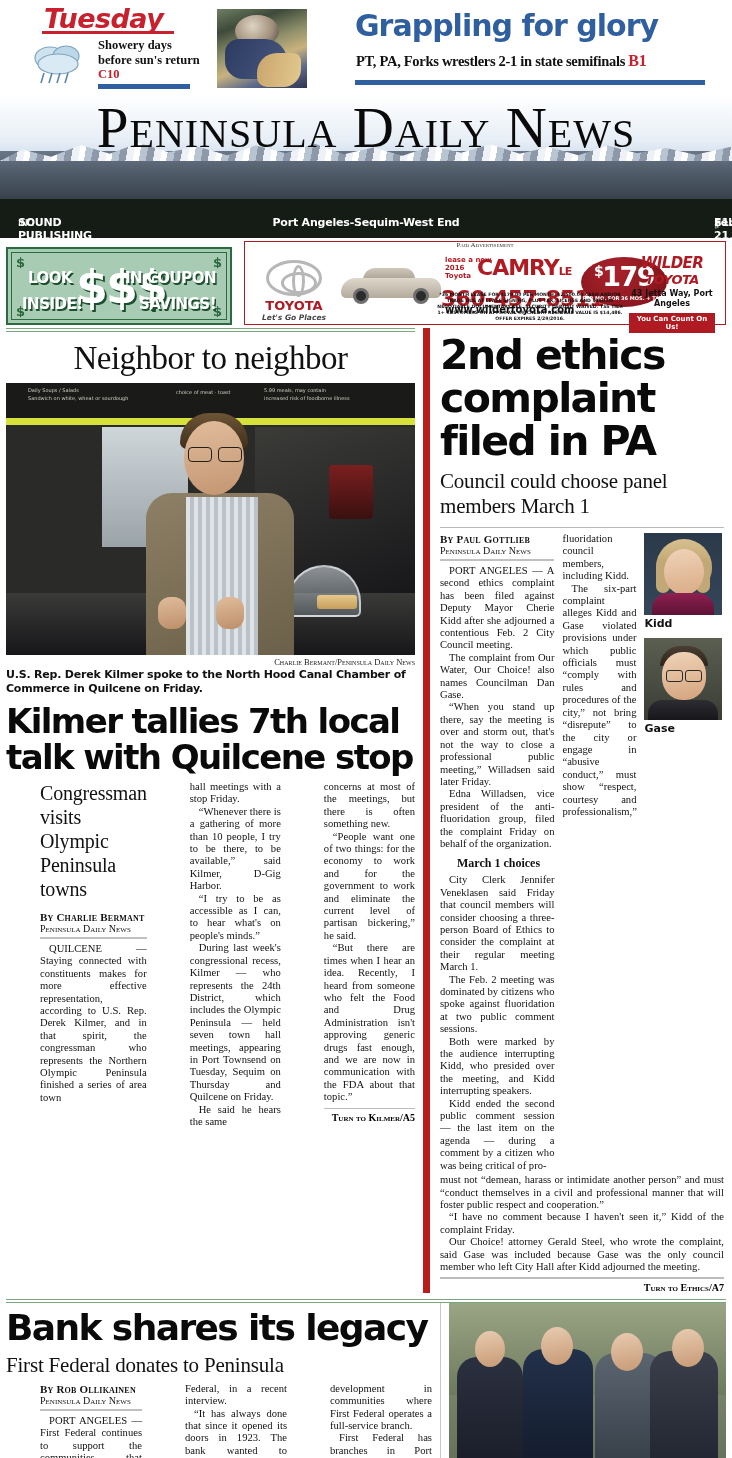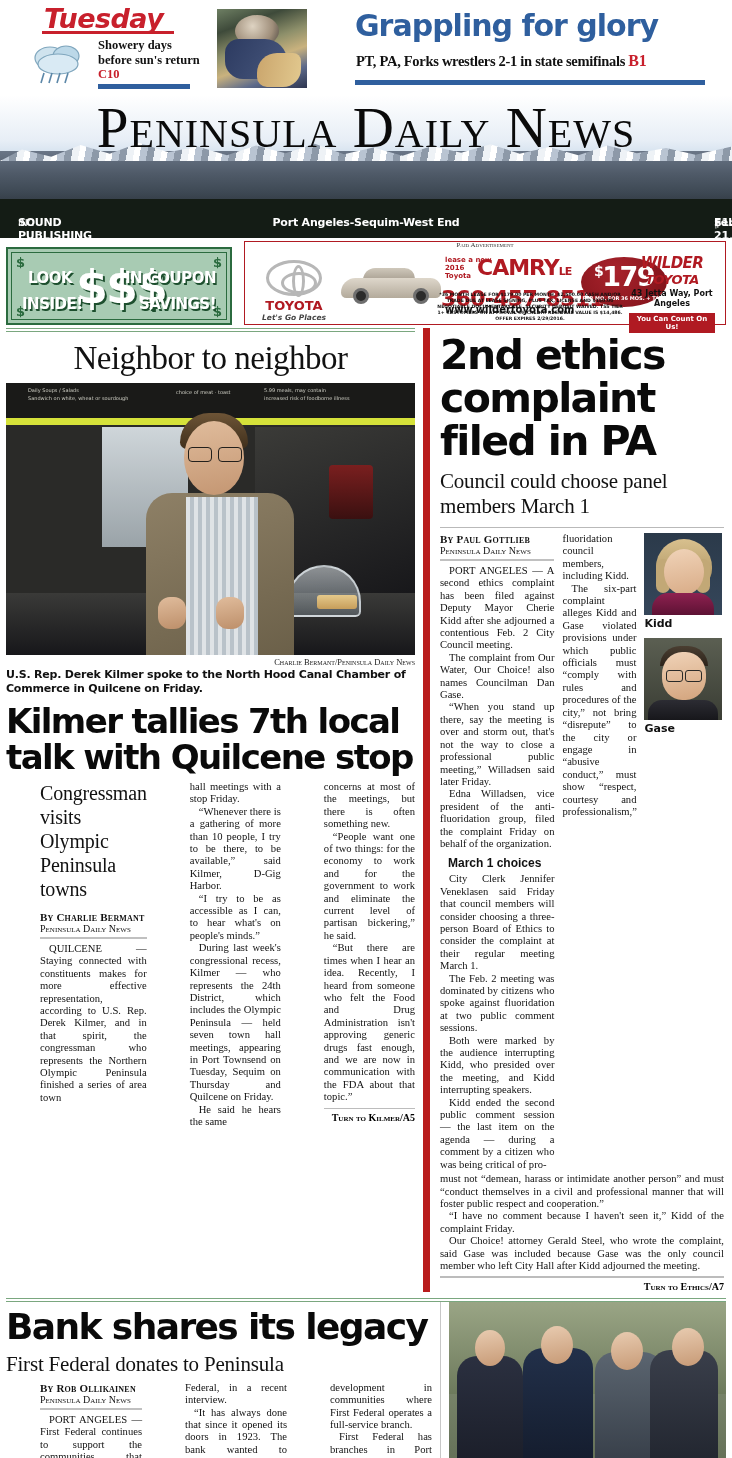--- a/index.html
+++ b/index.html
@@ -224,22 +224,22 @@
   .byline-rule { height:2px; background:#c0c0c0; margin: 3px 0 4px 0; }
   .cols3 { display:flex; gap:9px; }
   .cols3 > div { flex:1 1 0;margin-left:34px; }
   .bodytext { font-family:"Liberation Serif", serif; font-size: 10.6px; line-height: 12.4px;
      color:#111; text-align: justify; hyphens: auto; }
   .bodytext p { text-indent: 9px; margin: 0; }
   .bodytext p.noind { text-indent: 0; }
   .jump { font-family:"Liberation Serif", serif; font-variant: small-caps; font-weight: bold;
      font-size: 10px; text-align: right; margin-top: 3px; }
   .jump-rule { height:1.5px; background:#bcbcbc; margin-top:4px; }
-  .subhead { font-family:Liberation Sans, sans-serif; font-weight: bold; font-size: 12px;
-     color:#111; margin: 6px 0 3px 8px; }
+  .subhead { font-family:Liberation Serif, serif; font-weight: bold; font-size: 12px;
+     color:#111; margin: 6px 0 3px 17px; }
 
   
   .ethics-grid { display:flex; gap:8px; }
   .ethics-c1 { width: 118px; }
   .ethics-c2 { width: 74px; }
   .ethics-c3 { width: 82px; }
   .mug { width: 78px; height: 82px; overflow:hidden; background:#333; position:relative; }
   .mug-kidd { background: linear-gradient(180deg,#2b3a4a 0%, #35465a 100%); }
   .mug-kidd .face { position:absolute; left:20px; top:16px; width:40px; height:46px; border-radius:50%;
      background: linear-gradient(170deg,#f0d3b8,#d8ab86); }

